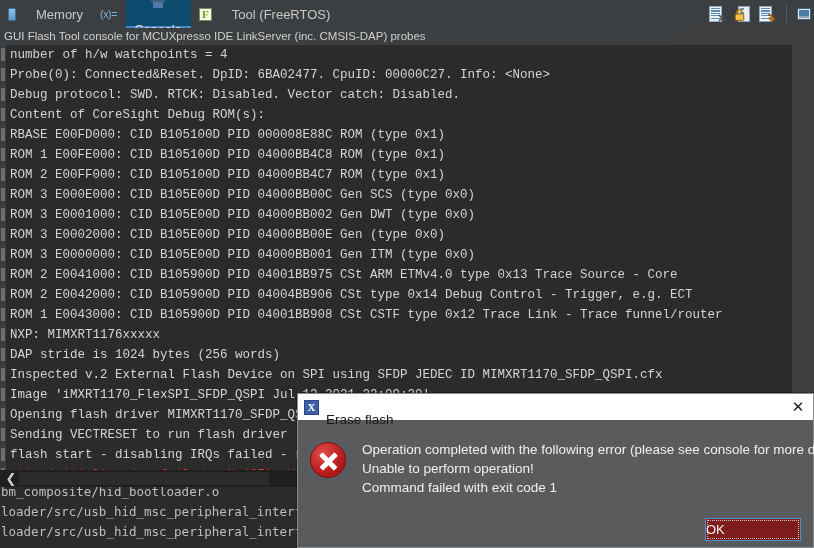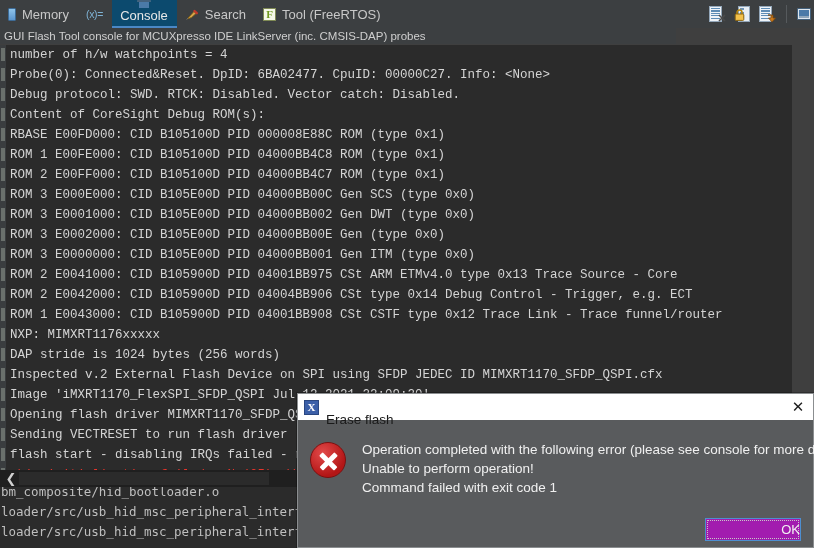--- a/index.html
+++ b/index.html
@@ -19,21 +19,21 @@
     font-size: 12.5px; line-height: 20px;
     white-space: pre; overflow: hidden; padding-left: 1px;
   }
 
   
   .tabbar {
     position: absolute; left: 0; top: 0; width: 814px; height: 28px;
     background: #3c3f41; display: flex; align-items: stretch;
   }
   .tab {
-    display: flex; align-items: center; gap: 6px;
+    display: flex; align-items: center; gap: 20px;
     padding: 0 9px 0 8px; height: 28px;
     color: #c8c8c8; font-size: 13px; white-space: nowrap;
   }
   .tab.active {
     background: #0c4a6e; color: #e8e8e8;
     box-shadow: inset 0 -2px 0 0 #4b88c6;
     flex-direction: column;
   }
   .tab-label { font-size: 13px; }
   .tab-close {
@@ -153,24 +153,24 @@
   }
   .err-icon::before { transform: rotate(45deg); }
   .err-icon::after  { transform: rotate(-45deg); }
   .dlg-msg { color: #f0f0f0; font-size: 13.5px; line-height: 19px; }
   .dlg-msg div { white-space: nowrap; }
   .dlg-footer {
     position: absolute; left: 0; bottom: 0; width: 100%; height: 35px;
     display: flex; justify-content: flex-end; align-items: center; padding-right: 12px;
   }
   .ok-button {
-    width: 96px; height: 23px; background: #a21caf;
+    width: 96px; height: 23px; background: #7f1d1d;
     border: 1px solid #4d8fd0; outline: none;
     color: #f2f2f2; font-size: 13px; font-family: "Liberation Sans", sans-serif;
-    display: flex; align-items: center; justify-content: flex-end; position: relative;
+    display: flex; align-items: center; justify-content: flex-start; position: relative;
   }
   .ok-button::before {
     content: ""; position: absolute; left: 1px; top: 1px; right: 1px; bottom: 1px;
     border: 1px dotted #c9c9c9;
   }
   .ok-label { position: relative; }
 </style>
 </head>
 <body>
 
@@ -183,28 +183,20 @@
         <span class="ico ico-mem"></span>
         <span class="tab-label">Memory</span>
       </div>
       <div class="tab">
         <span class="prefix-vx">(x)=</span>
       </div>
       <div class="tab active">
         <span class="ico ico-console"></span>
         <span class="tab-label">Console</span>
         <span class="tab-close">✖</span>
-      </div>
-      <div class="tab">
-        <span class="ico ico-search"><svg width="14" height="13" viewBox="0 0 14 13">
-            <path d="M2,11 L5,8 L9,3.5 L11,5.5 L6.5,9.5 z" fill="#d2a24c" stroke="#8a6410" stroke-width="0.8"></path>
-            <path d="M9.5,3 L11.8,5.2" stroke="#c0392b" stroke-width="2.4" stroke-linecap="round"></path>
-            <path d="M1.5,11.5 L3,10" stroke="#6b6b6b" stroke-width="1"></path>
-          </svg></span>
-        <span class="tab-label">Search</span>
       </div>
       <div class="tab">
         <span class="ico ico-tasks">F</span>
         <span class="tab-label">Tool (FreeRTOS)</span>
       </div>
     </div>
 
   <div class="toolbar-right">
     <div class="tb-ico">
       <div class="doc-shape"></div>

